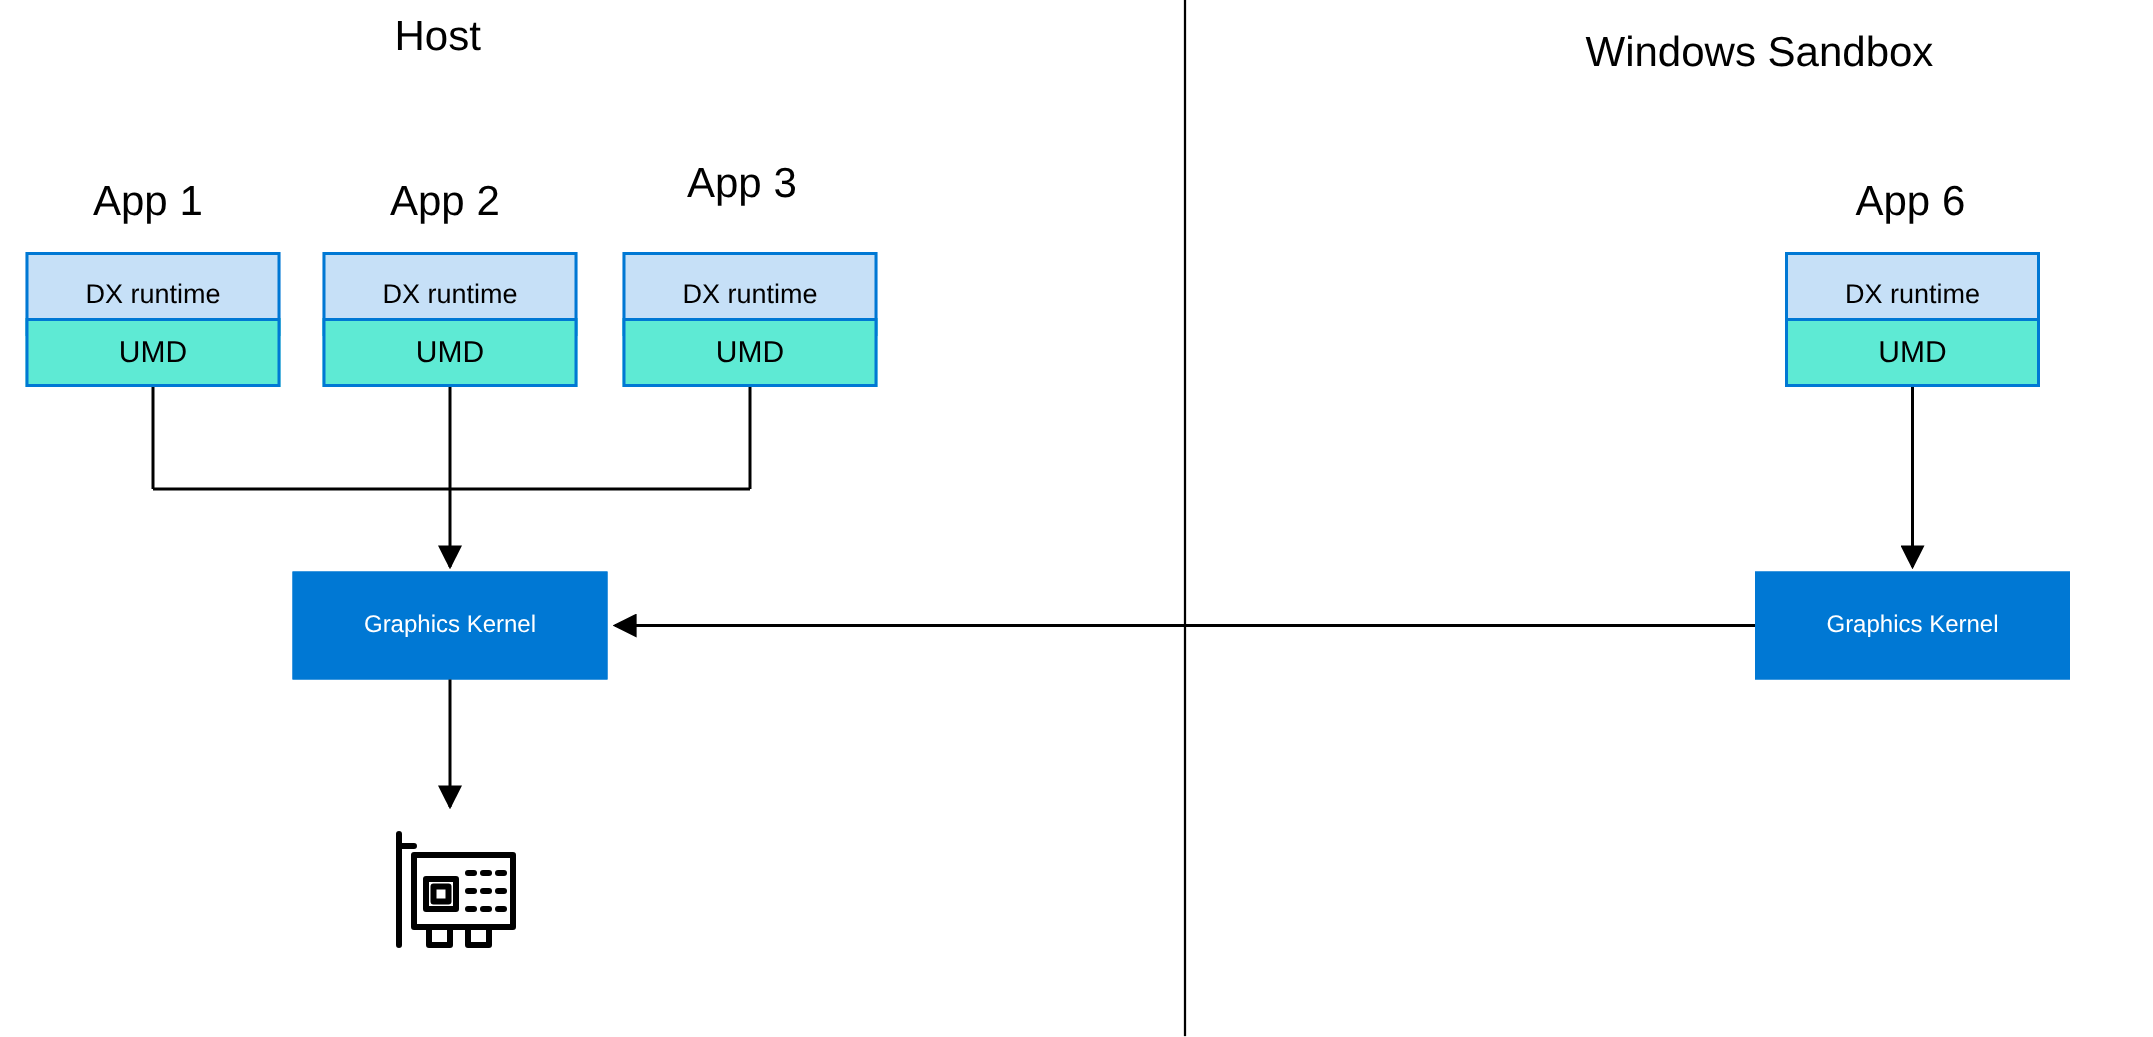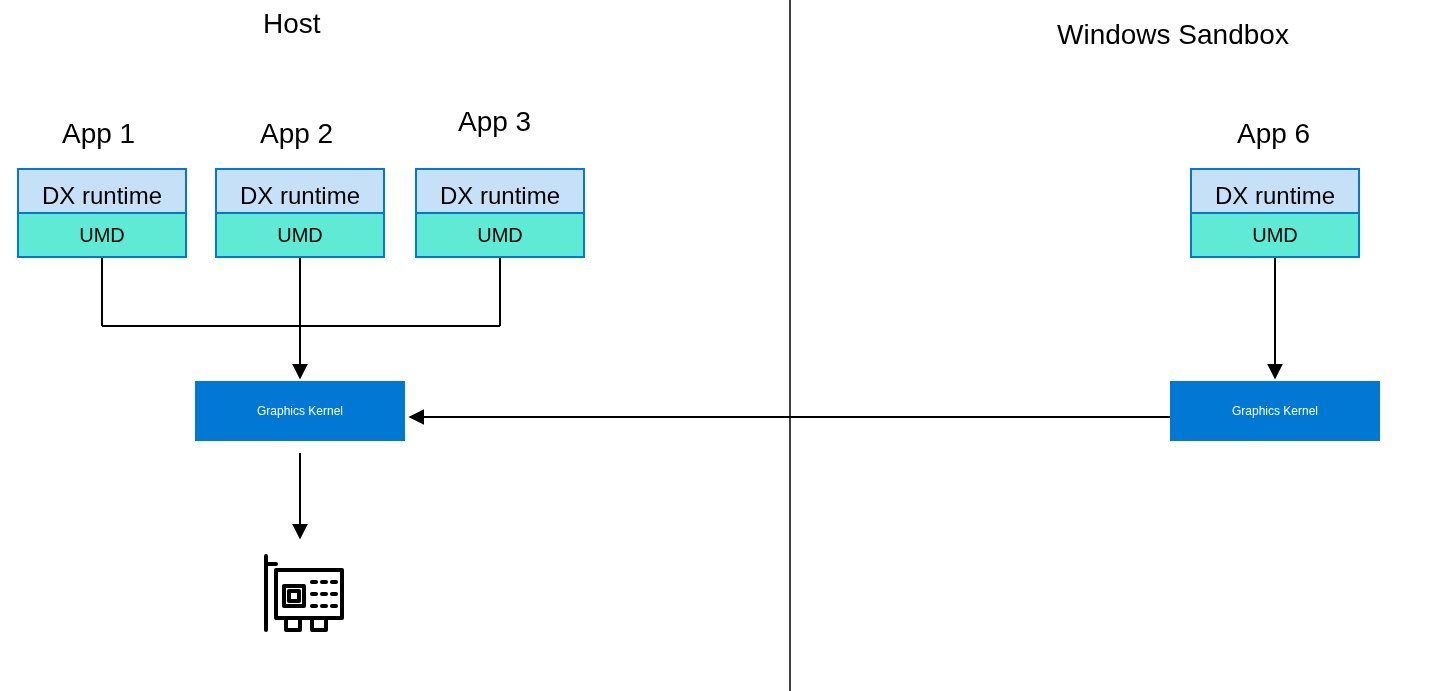--- a/index.html
+++ b/index.html
@@ -26,34 +26,34 @@
     border: 2px solid #0078d4;
     text-align: center;
     box-sizing: border-box;
     display: flex;
     align-items: center;
     justify-content: center;
   }
   .dx {
     background: #c6e0f7;
     color: #000;
-    font-size: 24px;
+    font-size: 18px;
     height: 56px;
   }
   .umd {
     background: #5eead4;
     color: #000;
     font-size: 20px;
     height: 46px;
   }
   .kernel {
     background: #0078d4;
     color: #fff;
-    font-size: 12px;
-    height: 60px;
+    font-size: 16px;
+    height: 72px;
   }
   svg.diagram-lines {
     position: absolute;
     top: 0; left: 0;
     width: 1435px;
     height: 691px;
     pointer-events: none;
   }
   .gpu-icon {
     position: absolute;

